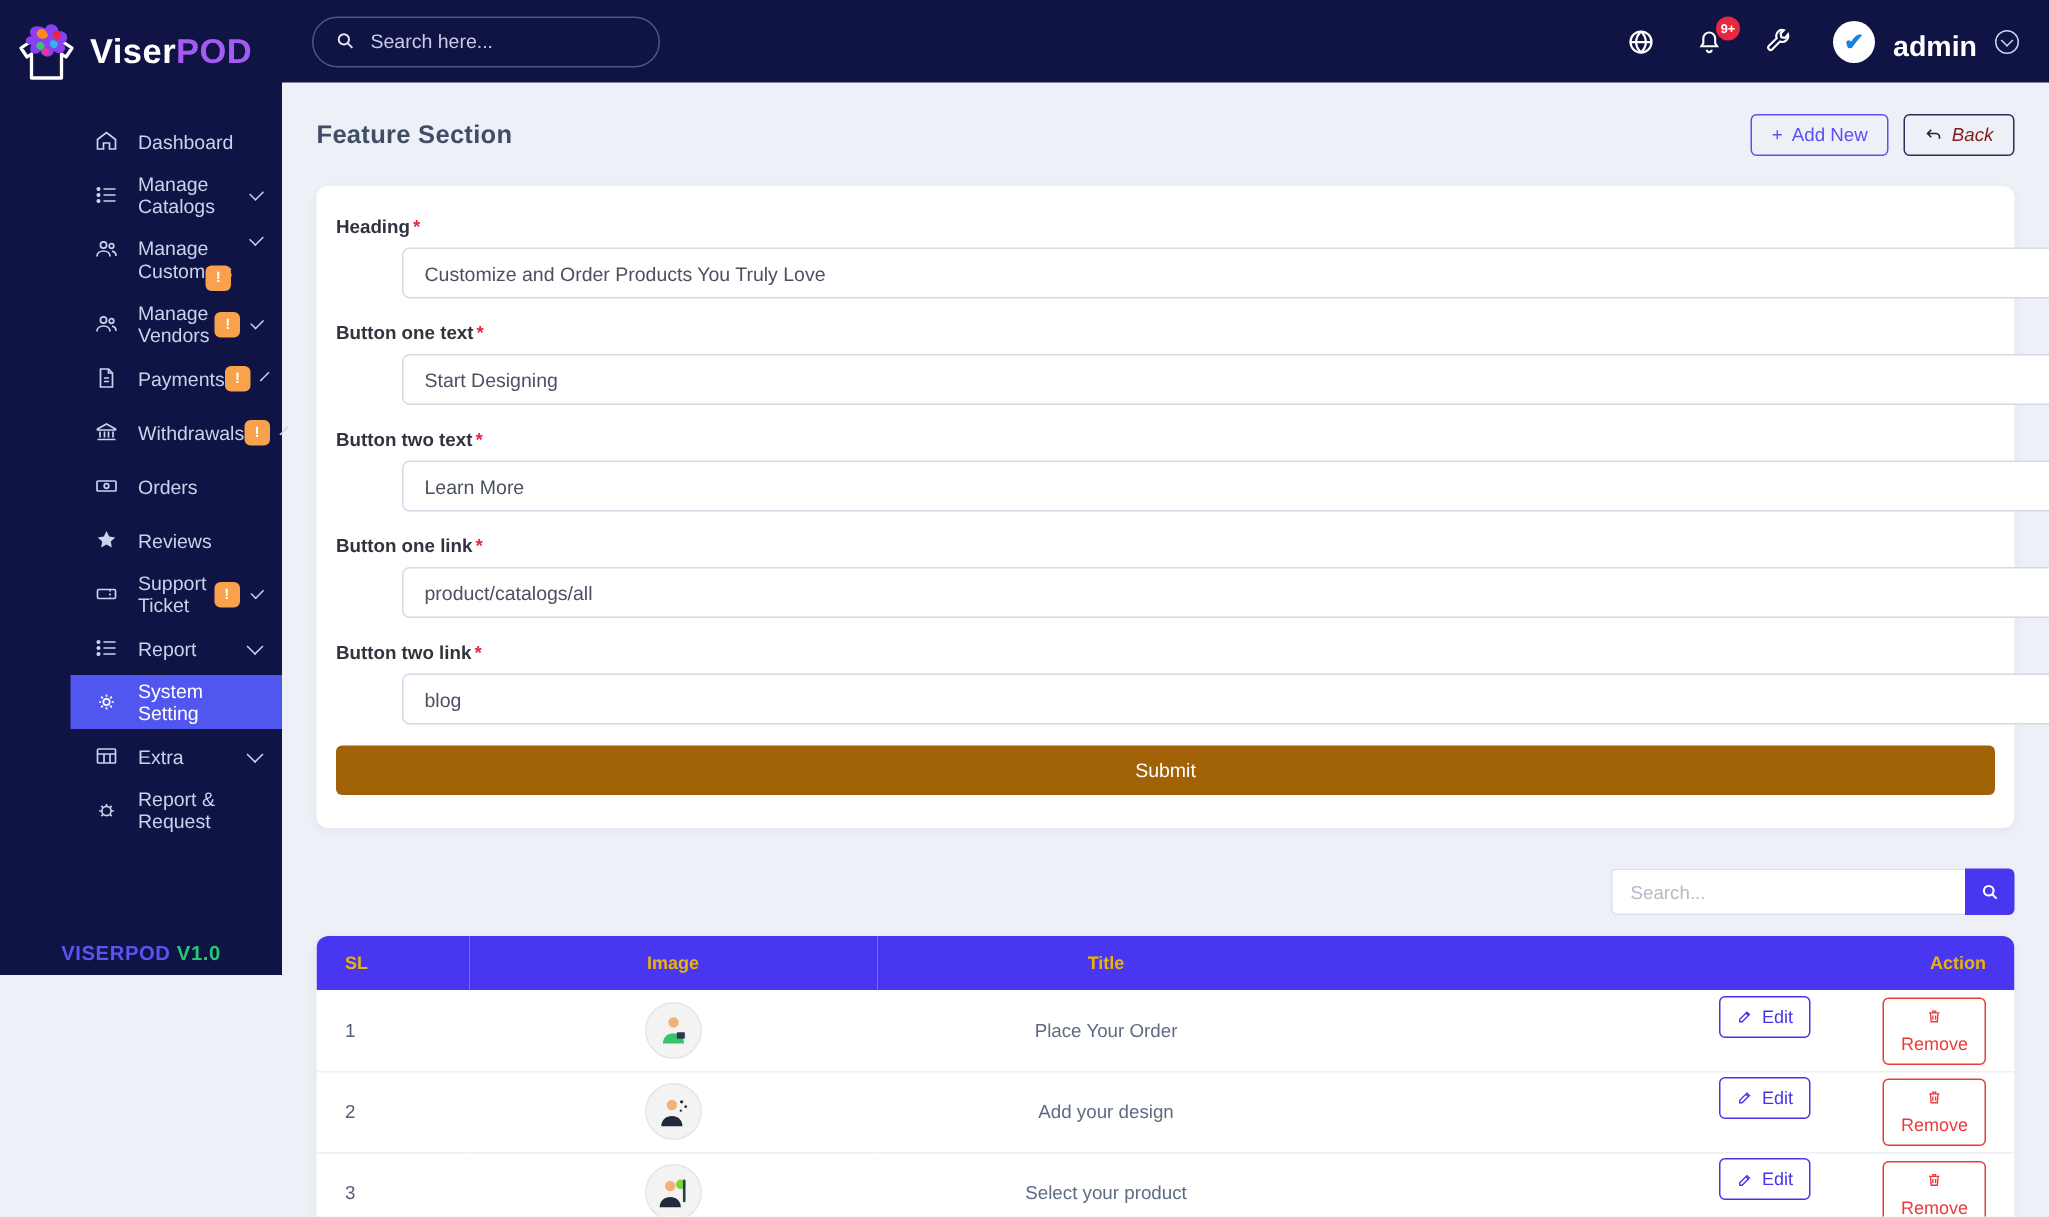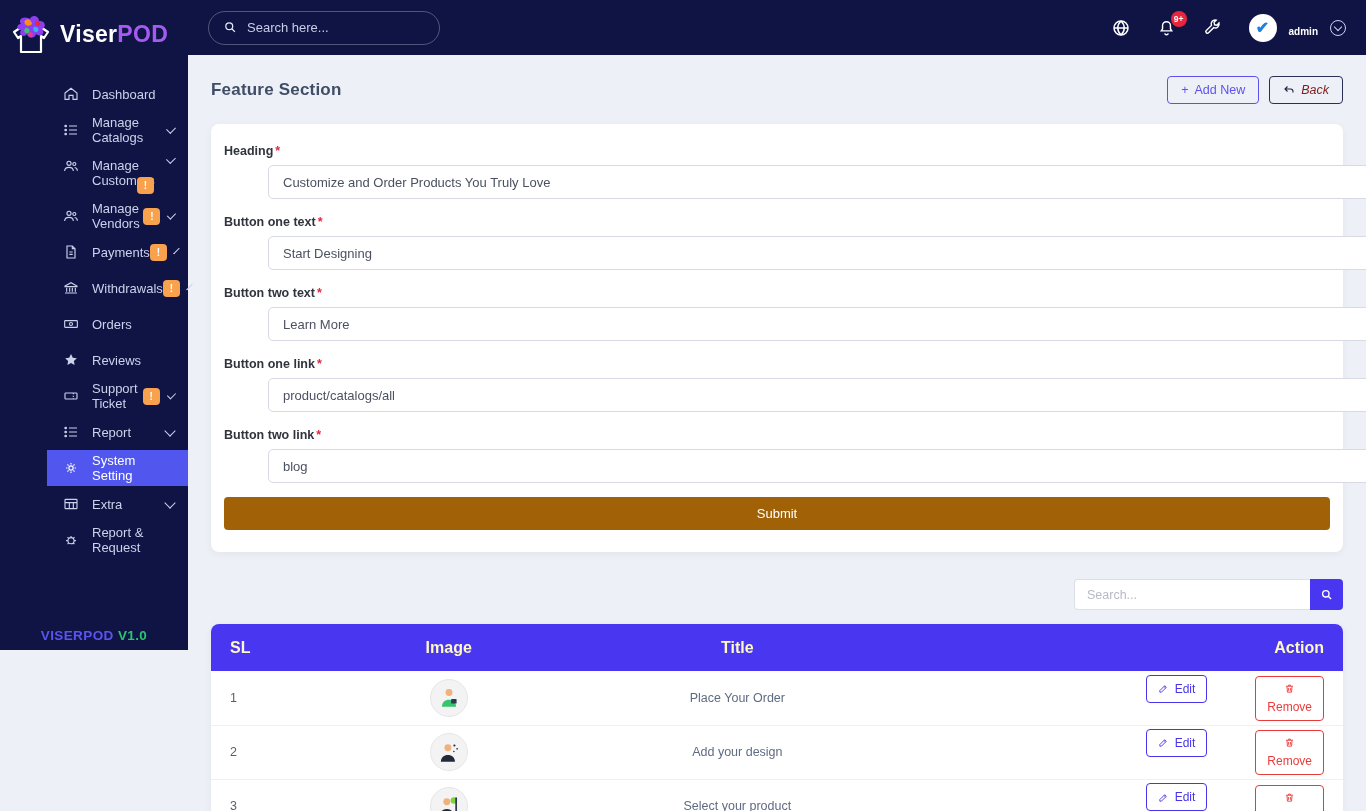--- a/index.html
+++ b/index.html
@@ -34,21 +34,21 @@
   .tb-search input { background:transparent; border:none; outline:none; color:#e8eaf6; font-size:13px; width:160px;
             font-family:"Liberation Sans",sans-serif; }
   .tb-search input::placeholder { color:#c9cde6; }
   .tb-right { margin-left:auto; display:flex; align-items:center; gap:26px; }
   .tb-icon { width:20px; height:20px; display:flex; cursor:pointer; }
   .bell-wrap { position:relative; }
   .notif-badge { position:absolute; top:-7px; right:-10px; background:#e8263d; color:#fff; font-size:8.5px; font-weight:bold;
             border-radius:50%; width:16px; height:16px; display:flex; align-items:center; justify-content:center; }
   .avatar { width:28px; height:28px; border-radius:50%; background:#fff; display:flex; align-items:center; justify-content:center;
             color:#1d7fe0; font-weight:bold; font-size:16px; cursor:pointer; }
-  .admin-name { color:#fff; font-size:10px; font-weight:bold; margin-left:-14px;margin-top:8px; }
+  .admin-name { color:#fff; font-size:19px; font-weight:bold; margin-left:-14px;margin-top:8px; }
   .dd-circle { width:16px; height:16px; border:1.4px solid #cfd3ee; border-radius:50%; position:relative; cursor:pointer; margin-left:-14px;}
   .dd-circle::after { content:""; position:absolute; left:4px; top:3.5px; width:5px; height:5px;
             border-right:1.4px solid #cfd3ee; border-bottom:1.4px solid #cfd3ee; transform:rotate(45deg); }
 
   
   .content { position:absolute; left:188px; top:55px; right:0; bottom:0; padding:0 23px; }
   .page-head { display:flex; align-items:center; justify-content:space-between; height:69px; }
   .page-title { font-size:17px; font-weight:bold; color:#404d66; letter-spacing:.2px; }
   .head-btns { display:flex; gap:10px; }
   .btn-outline { display:flex; align-items:center; gap:6px; background:transparent; border-radius:4px; font-size:12.5px;
@@ -69,21 +69,21 @@
   .search-row { display:flex; justify-content:flex-end; margin:27px 0 14px; }
   .tbl-search { display:flex; }
   .tbl-search input { width:236px; height:31px; border:1px solid #dcdfe9; border-right:none; border-radius:4px 0 0 4px;
             padding:0 12px; font-size:12.5px; color:#666; outline:none; font-family:"Liberation Sans",sans-serif; }
   .tbl-search input::placeholder { color:#b6bac8; }
   .tbl-search button { width:33px; height:31px; background:#4836f0; border:none; border-radius:0 4px 4px 0; cursor:pointer;
             display:flex; align-items:center; justify-content:center; }
 
   .table-card { overflow:hidden; padding-bottom:6px; }
   table { width:100%; border-collapse:collapse; }
-  thead th { background:#4836f0; color:#fef9c3; font-size:16px; font-weight:bold; height:47px; }
+  thead th { background:#4836f0; color:#eab308; font-size:12px; font-weight:bold; height:36px; }
   th.c-sl  { width:9%;  text-align:left;  padding-left:19px; }
   th.c-img { width:24%; text-align:center; }
   th.c-ttl { width:27%; text-align:center; }
   th.c-act { width:40%; text-align:right; padding-right:19px; }
   tbody td { height:54px; border-bottom:1px solid #eef0f4; font-size:12.5px; }
   tbody tr:last-child td { border-bottom:none; }
   td.c-sl  { color:#555f73; padding-left:19px; }
   td.c-img { text-align:center; }
   td.c-ttl { text-align:center; color:#5f6b83; }
   td.c-act { text-align:right; padding-right:19px; }

